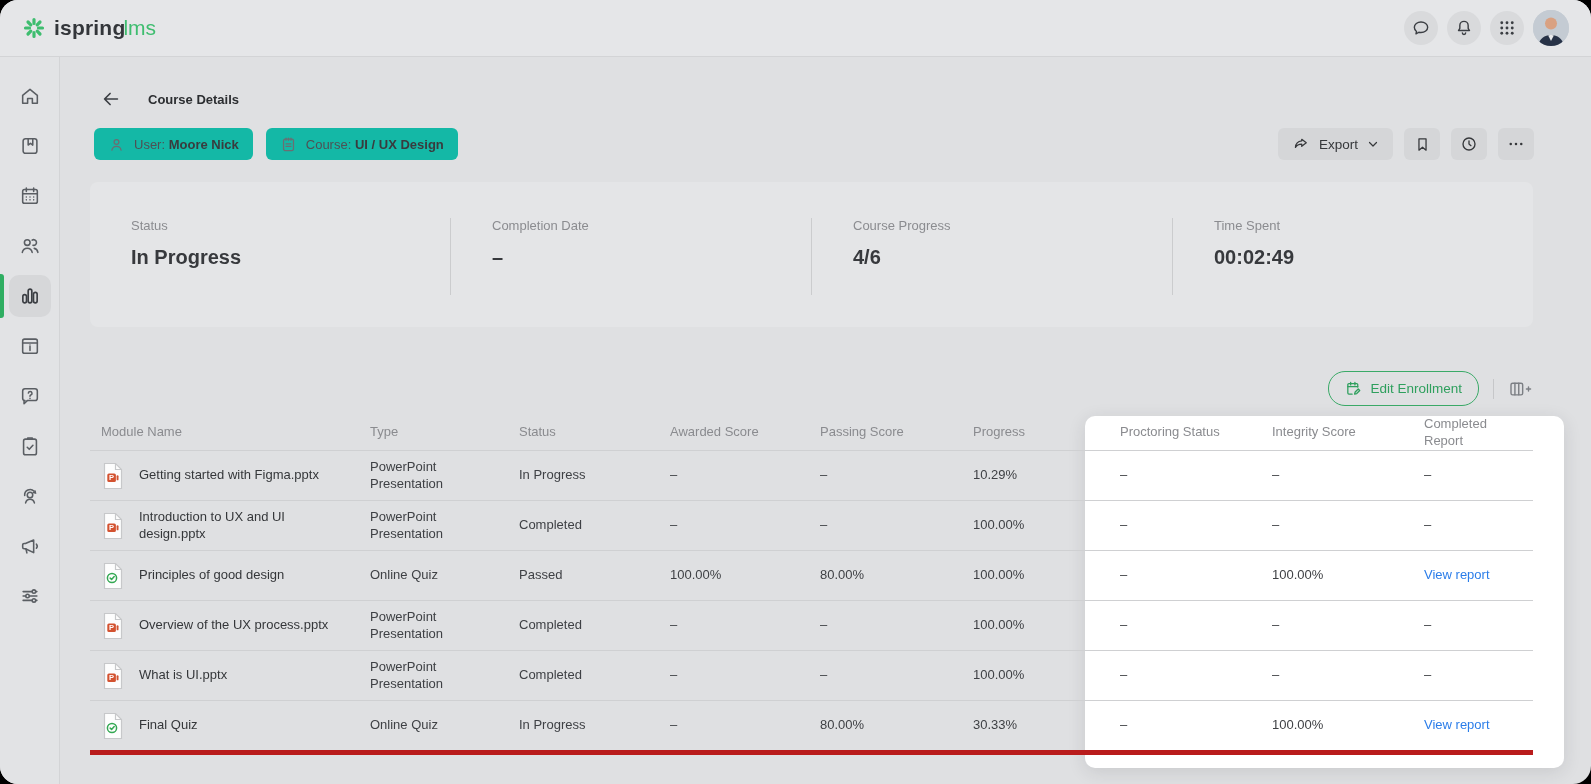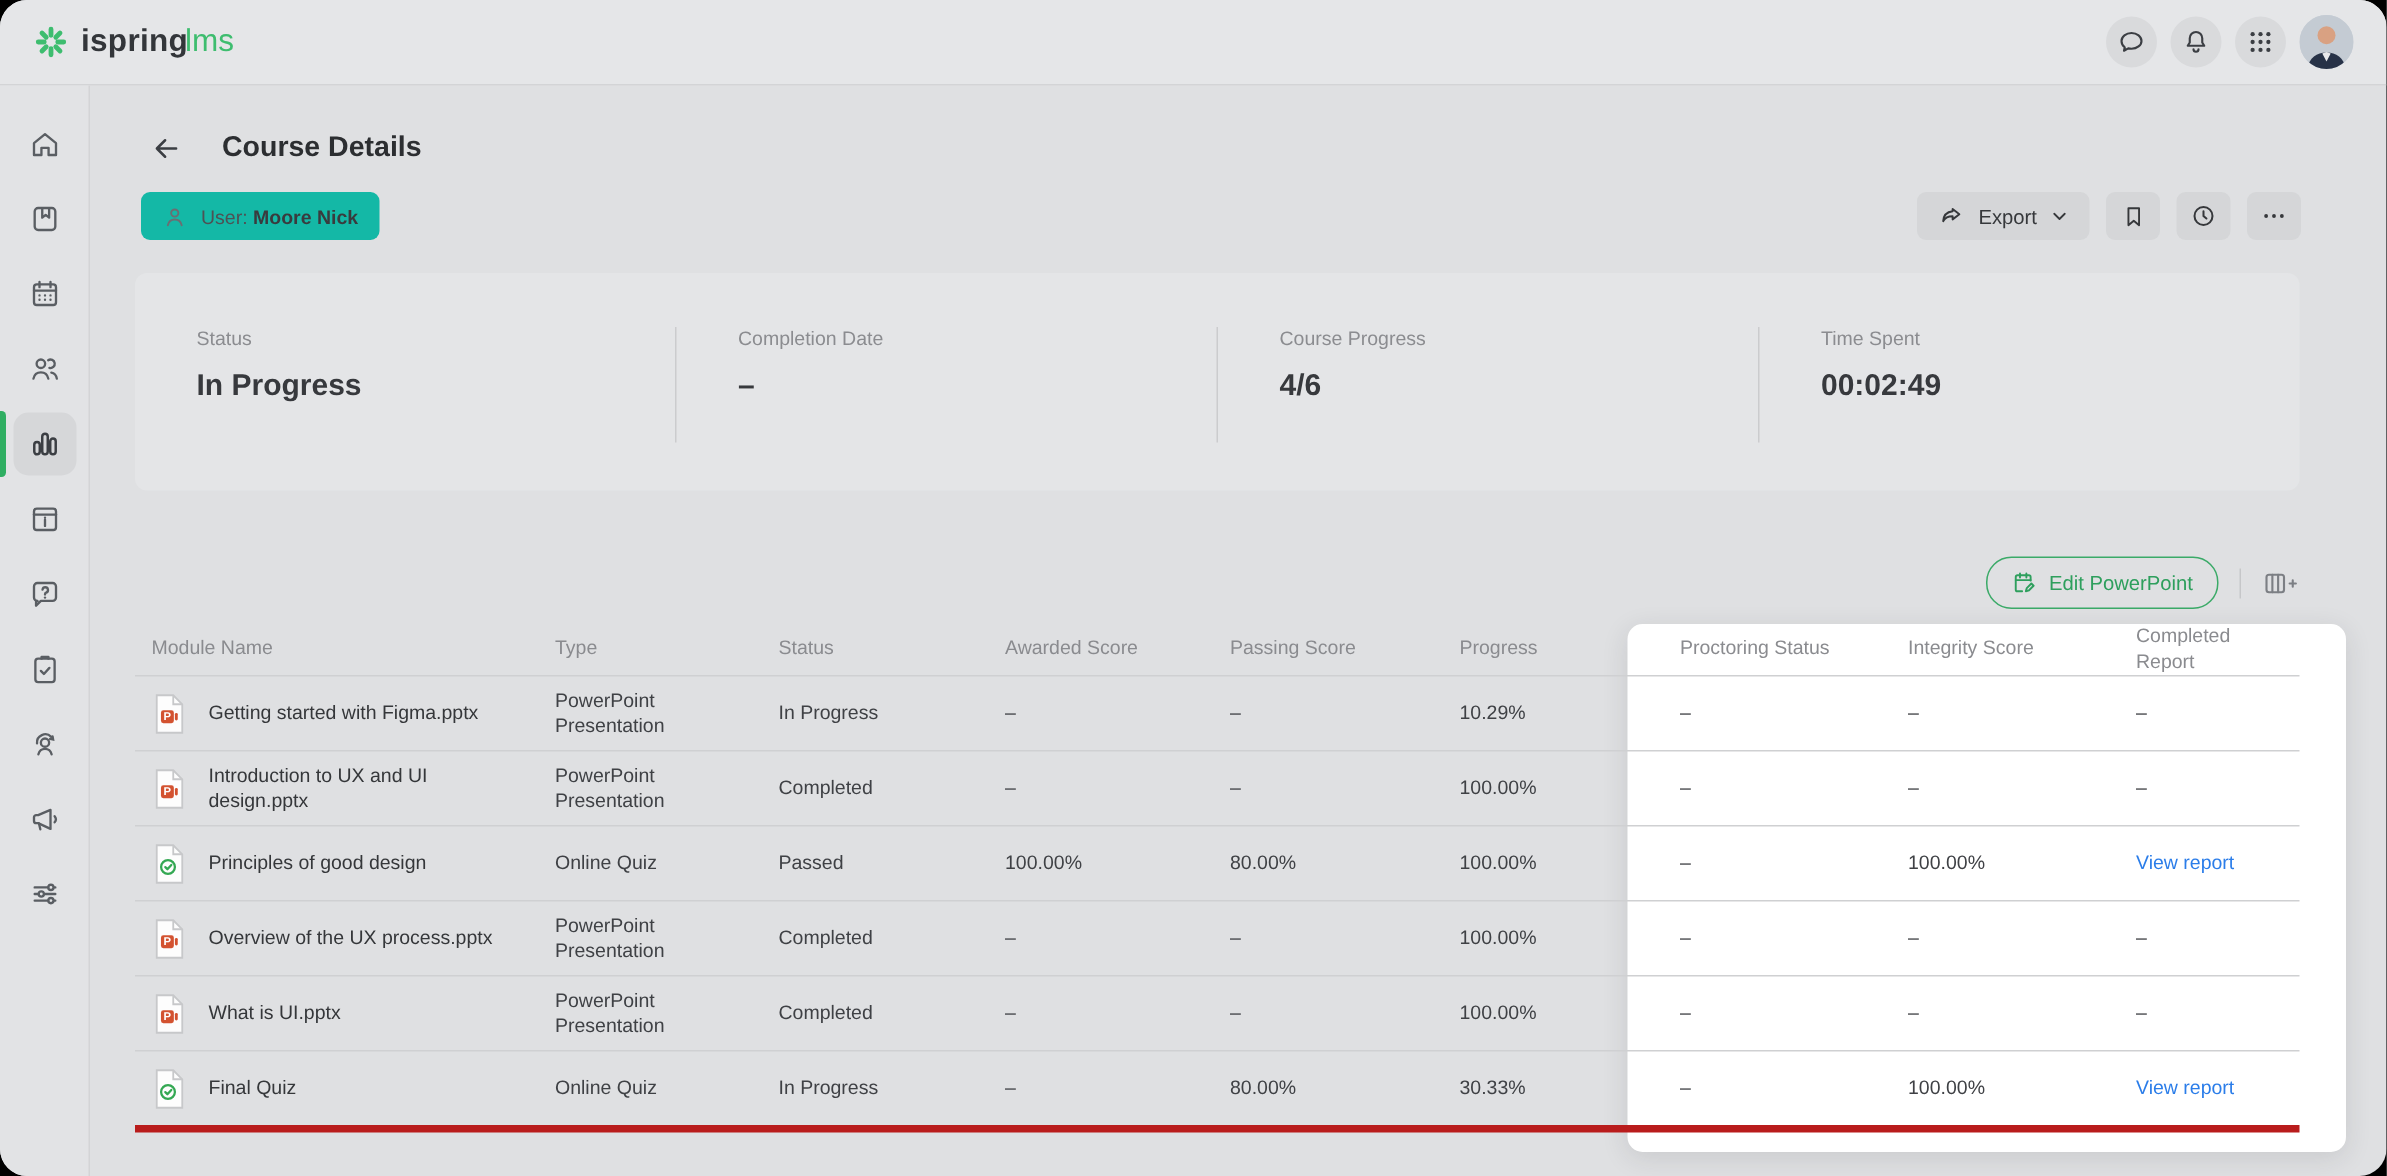--- a/index.html
+++ b/index.html
@@ -18,21 +18,21 @@
   .sidebar{position:absolute;top:57px;left:0;bottom:0;width:60px;background:#E2E3E5;border-right:1px solid #D3D4D6;display:flex;flex-direction:column;align-items:center;padding-top:14px;box-sizing:border-box;}
   .side-item{position:relative;width:60px;height:50px;display:flex;align-items:center;justify-content:center;}
   .side-item svg{stroke:#5A5E63;}
   .side-item.active::before{content:"";position:absolute;left:0;top:3px;bottom:3px;width:4px;background:#2FAE62;border-radius:0 3px 3px 0;}
   .side-item.active .active-pad{width:42px;height:42px;border-radius:10px;background:#D6D7D9;display:flex;align-items:center;justify-content:center;}
   .side-item.active svg{stroke:#3B3E43;}
 
   
   .main{position:absolute;top:57px;left:60px;right:0;bottom:0;}
   .page-head{position:absolute;top:31px;left:40px;display:flex;align-items:center;gap:26px;}
-  .page-title{font-size:19px;font-weight:bold;color:#2C2E31;}
+  .page-title{font-size:13px;font-weight:bold;color:#2C2E31;}
   .back-btn{display:flex;align-items:center;}
 
   .chips-row{position:absolute;top:71px;left:34px;display:flex;gap:13px;}
   .chip{height:32px;background:#14b8a6;border-radius:6px;display:flex;align-items:center;gap:9px;padding:0 14px;font-size:13px;color:#4E5154;}
   .chip b{color:#393B3E;}
 
   .actions-row{position:absolute;top:71px;right:57px;display:flex;gap:11px;align-items:center;}
   .export-btn{height:32px;background:#D5D6D8;border-radius:6px;display:flex;align-items:center;gap:9px;padding:0 14px;font-size:13.5px;color:#36383B;text-align:center;}
   .sq-btn{width:36px;height:32px;background:#D5D6D8;border-radius:6px;display:flex;align-items:center;justify-content:center;}
 
@@ -206,20 +206,28 @@
     </div>
 
     <div class="chips-row">
       <div class="chip">
         <svg width="17" height="17" viewBox="0 0 24 24" fill="none" stroke="#6B6E72" stroke-width="1.8" stroke-linecap="round">
             <circle cx="12" cy="8.5" r="3.4"></circle>
             <path d="M5.5 20c.8-3.6 3.2-5.4 6.5-5.4s5.7 1.8 6.5 5.4"></path>
           </svg>
         <span><span>User:</span> <b>Moore Nick</b></span>
       </div>
+      <div class="chip">
+        <svg width="17" height="17" viewBox="0 0 24 24" fill="none" stroke="#6B6E72" stroke-width="1.8" stroke-linecap="round" stroke-linejoin="round">
+            <rect x="5" y="4.5" width="14" height="16" rx="2"></rect>
+            <path d="M8.5 3v3M12 3v3M15.5 3v3"></path>
+            <path d="M8.5 11h7M8.5 14.5h7"></path>
+          </svg>
+        <span><span>Course:</span> <b>UI / UX Design</b></span>
+      </div>
     </div>
 
     <div class="actions-row">
       <div class="export-btn">
         <svg width="18" height="18" viewBox="0 0 24 24" fill="none" stroke="#36383B" stroke-width="1.7" stroke-linejoin="round">
             <path d="M13 5.8 19 10.4 13 15v-2.8c-4.2 0-6.8 1.5-8.4 4.4.3-5 3.4-8.2 8.4-8.8z"></path>
           </svg>
         <span>Export</span>
         <svg width="12" height="12" viewBox="0 0 24 24" fill="none" stroke="#36383B" stroke-width="2.4" stroke-linecap="round" stroke-linejoin="round">
             <path d="M5 9l7 7 7-7"></path>
@@ -264,21 +272,21 @@
       </div>
     </div>
 
     <div class="table-toolbar">
       <div class="edit-btn">
         <svg width="17" height="17" viewBox="0 0 24 24" fill="none" stroke="#2E9F5D" stroke-width="1.8" stroke-linecap="round" stroke-linejoin="round">
             <path d="M18 10V6.5A1.5 1.5 0 0 0 16.5 5h-11A1.5 1.5 0 0 0 4 6.5v12A1.5 1.5 0 0 0 5.5 20H10"></path>
             <path d="M8 3.2V7M14 3.2V7M4 9.5h14"></path>
             <path d="M13.5 20l.9-3 4.3-4.3 2.1 2.1-4.3 4.3z"></path>
           </svg>
-        <span>Edit PowerPoint</span>
+        <span>Edit Enrollment</span>
       </div>
       <div class="tb-divider"></div>
       <div>
         <svg width="26" height="20" viewBox="0 0 30 24" fill="none" stroke="#7C7F84" stroke-width="1.7" stroke-linecap="round">
             <rect x="3" y="5" width="14" height="14" rx="2"></rect>
             <path d="M7.7 5v14M12.3 5v14"></path>
             <path d="M24 9.5v5M21.5 12H26.5"></path>
           </svg>
       </div>
     </div>

